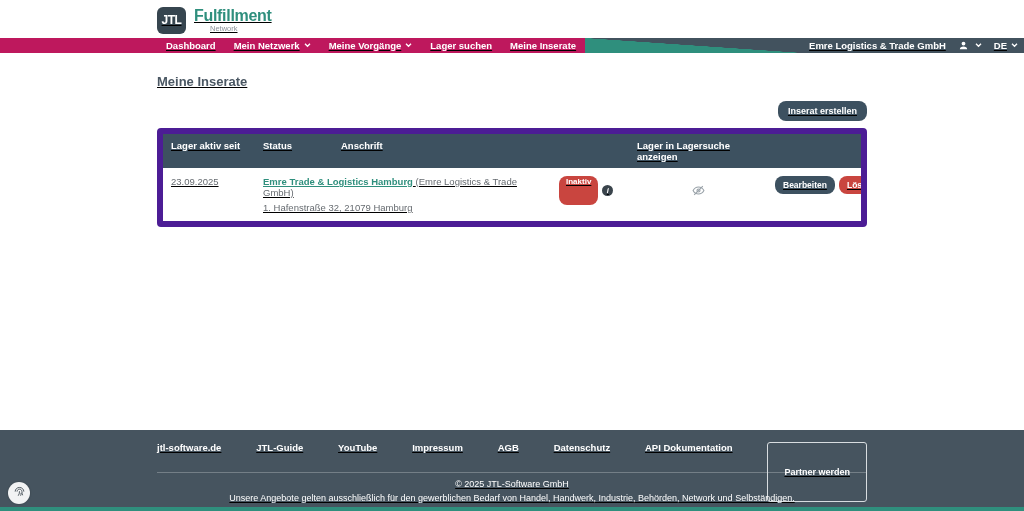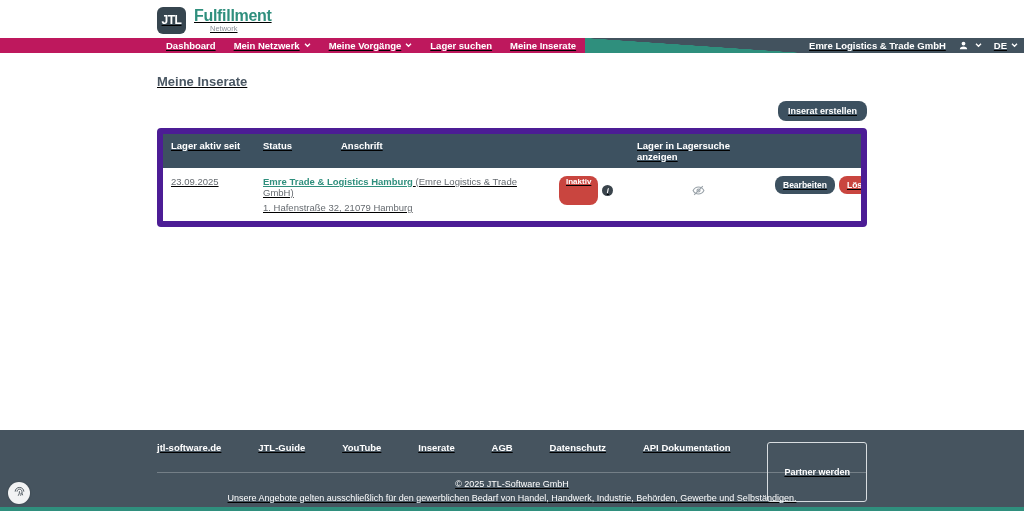--- a/index.html
+++ b/index.html
@@ -200,29 +200,29 @@
       </div>
     </div>
   </div>
 
   <div class="footer">
     <div class="container">
       <div class="footer-links">
         <span class="footer-link">jtl-software.de</span>
         <span class="footer-link">JTL-Guide</span>
         <span class="footer-link">YouTube</span>
-        <span class="footer-link">Inserate</span>
+        <span class="footer-link">Impressum</span>
         <span class="footer-link">AGB</span>
         <span class="footer-link">Datenschutz</span>
         <span class="footer-link">API Dokumentation</span>
         <button class="btn-outline">Partner werden</button>
       </div>
       <div class="footer-divider"></div>
       <div class="footer-copy">© 2025 JTL-Software GmbH</div>
-      <div class="footer-disclaimer">Unsere Angebote gelten ausschließlich für den gewerblichen Bedarf von Handel, Handwerk, Industrie, Behörden, Gewerbe und Selbständigen.</div>
+      <div class="footer-disclaimer">Unsere Angebote gelten ausschließlich für den gewerblichen Bedarf von Handel, Handwerk, Industrie, Behörden, Network und Selbständigen.</div>
     </div>
   </div>
 
   <div class="teal-strip"></div>
 
   <div class="privacy-fab">
     <span>
       <svg width="13" height="13" viewBox="0 0 24 24" fill="none" stroke="currentColor" stroke-width="1.6">
         <path d="M12 4.5c-4.5 0-8 3.4-8 7.7"></path>
         <path d="M12 4.5c4.5 0 8 3.4 8 7.7"></path>

